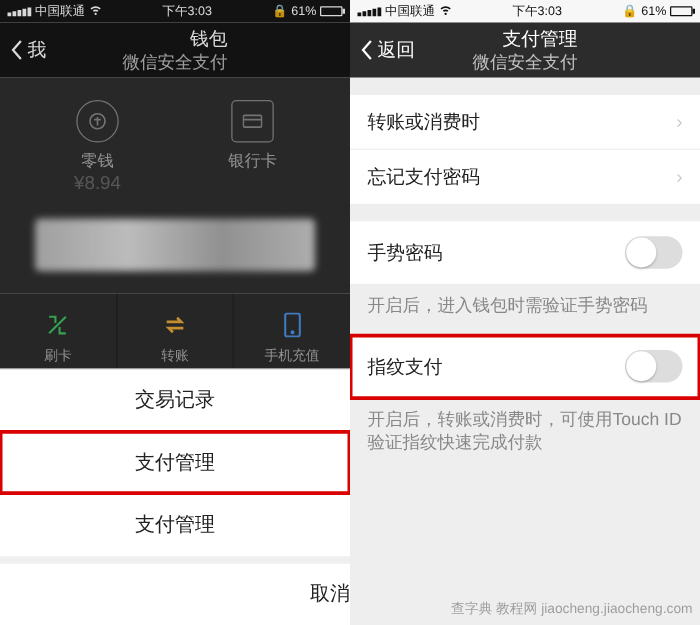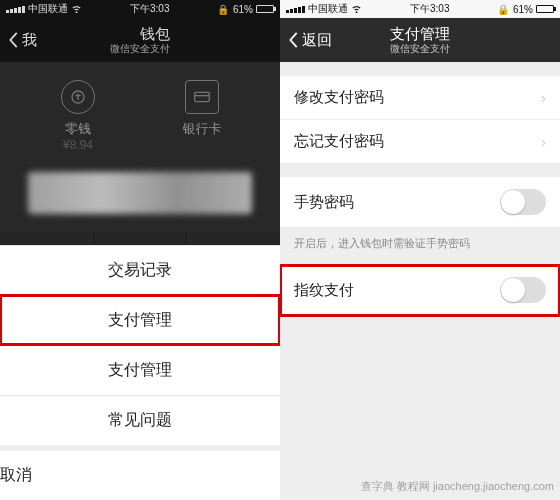--- a/index.html
+++ b/index.html
@@ -16,46 +16,46 @@
 .batt{display:inline-flex;align-items:center;gap:2px}
 .batt-shell{width:18px;height:8px;border:1px solid currentColor;border-radius:1px;position:relative}
 .batt-shell::after{content:"";position:absolute;right:-3px;top:1px;width:2px;height:4px;background:currentColor}
 .batt-fill{height:100%;background:currentColor}
 .navbar{height:44px;display:flex;align-items:center;justify-content:center;position:relative}
 .navbar.dark{background:#161616;color:#fff}
 .nav-back{position:absolute;left:8px;display:flex;align-items:center;gap:2px;font-size:15px}
 .nav-back svg{width:12px;height:18px}
 .nav-title{text-align:right;line-height:1.2}
 .nav-title .t1{font-size:15px}
-.nav-title .t2{font-size:10px;opacity:.7}
+.nav-title .t2{font-size:14px;opacity:.7}
 .wallet-body{background:#303030;color:#bbb;padding:0 16px 10px}
 .cards-row{display:flex;padding:18px 0 12px}
 .card-item{flex:1;text-align:center}
 .card-item .ico{width:34px;height:34px;border:1.5px solid #888;border-radius:50%;margin:0 auto 6px;display:flex;align-items:center;justify-content:center;color:#888}
 .card-item .ico.sq{border-radius:4px}
 .card-item .lbl{font-size:13px;color:#aaa}
-.card-item .sub{font-size:12px;color:#666}
+.card-item .sub{font-size:15px;color:#666}
 .blur-row{height:42px;margin:8px 12px;background:linear-gradient(90deg,#bbb,#ddd,#aaa,#ccc);filter:blur(3px);border-radius:4px}
 .service-grid{display:flex;background:#2d2d2d;color:#aaa}
 .svc{flex:1;text-align:center;padding:14px 0 10px;border-right:1px solid #222}
 .svc:last-child{border-right:0}
 .svc .si{height:22px;display:flex;align-items:center;justify-content:center;margin-bottom:6px}
 .svc .sl{font-size:11px}
 .overlay-dim{position:absolute;inset:0;background:rgba(0,0,0,.15);pointer-events:none}
 .actionsheet{position:absolute;left:0;right:0;bottom:0;background:#efefef}
 .as-item{background:#fff;text-align:center;padding:14px 0;font-size:16px;color:#222;border-top:1px solid #e5e5e5}
 .as-item.hl{outline:3px solid #d80000;outline-offset:-2px}
-.as-cancel{background:#fff;text-align:left;padding:14px 0;font-size:16px;color:#222;margin-top:6px}
+.as-cancel{background:#fff;text-align:right;padding:14px 0;font-size:16px;color:#222;margin-top:6px}
 .settings-body{flex:1;background:#eee}
 .group{margin-top:14px}
 .row{background:#fff;padding:12px 14px;font-size:15px;color:#222;display:flex;align-items:center;justify-content:space-between;border-bottom:1px solid #eee}
 .row:last-child{border-bottom:0}
 .row .chev{color:#ccc}
 .row.hl{outline:3px solid #d80000;outline-offset:-2px;position:relative;z-index:2}
-.hint{font-size:11px;color:#888;padding:8px 14px 0}
+.hint{font-size:14px;color:#888;padding:8px 14px 0}
 .switch{width:46px;height:26px;border-radius:13px;background:#ddd;position:relative}
 .switch::after{content:"";position:absolute;width:24px;height:24px;border-radius:50%;background:#fff;top:1px;left:1px;box-shadow:0 1px 2px rgba(0,0,0,.25)}
 .arrow-ann{position:absolute;color:#d80000}
 .arrow-ann svg{width:50px;height:24px}
 .watermark{position:absolute;right:6px;bottom:6px;font-size:11px;color:rgba(0,0,0,.35)}
 </style>
 </head>
 <body>
 
 <div class="pane">
@@ -175,21 +175,20 @@
         <div class="sl">美丽说</div>
       </div>
     </div>
 
   <div class="overlay-dim"></div>
 
   <div class="actionsheet" id="asheet">
       <div class="as-item">交易记录</div>
       <div class="as-item hl">支付管理</div>
       <div class="as-item">支付管理</div>
-      <div class="as-item">常见问题</div>
     <div class="as-cancel">取消</div>
   </div>
 </div>
 
 <div class="pane" style="background:#eee">
   <div class="statusbar lightbg">
     <div class="sb-left">
       <span class="bars">
           <i></i>
           <i></i>
@@ -221,21 +220,21 @@
     </div>
     <div class="nav-title">
       <div class="t1">支付管理</div>
       <div class="t2">微信安全支付</div>
     </div>
   </div>
 
   <div class="settings-body">
     <div class="group" id="g1">
         <div class="row">
-          <span>修改支付密码</span>
+          <span>转账或消费时</span>
           <span class="chev">›</span>
         </div>
         <div class="row">
           <span>忘记支付密码</span>
           <span class="chev">›</span>
         </div>
       </div>
 
     <div class="group">
       <div class="row">
@@ -243,20 +242,21 @@
         <span class="switch"></span>
       </div>
       <div class="hint">开启后，进入钱包时需验证手势密码</div>
     </div>
 
     <div class="group" style="position:relative">
       <div class="row hl">
         <span>指纹支付</span>
         <span class="switch"></span>
       </div>
+      <div class="hint">开启后，转账或消费时，可使用Touch ID验证指纹快速完成付款</div>
       <div class="arrow-ann" style="top:10px;right:58px">
         <svg viewBox="0 0 50 24" fill="#d80000">
             <path d="M0 8h34V2l16 10-16 10v-6H0z"></path>
           </svg>
       </div>
     </div>
   </div>
 </div>
 
 <div class="watermark">查字典 教程网  jiaocheng.jiaocheng.com</div>

